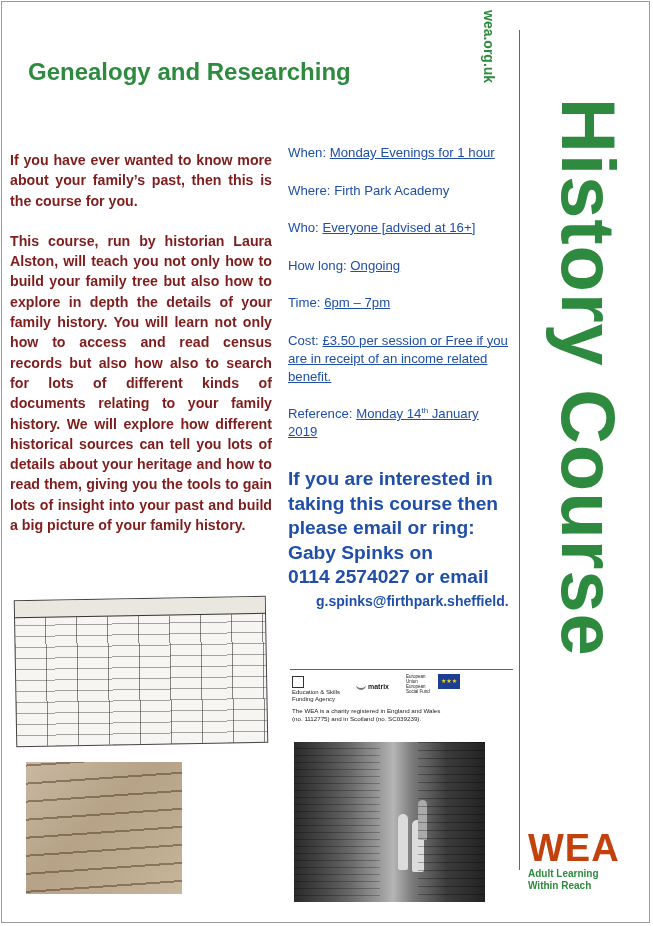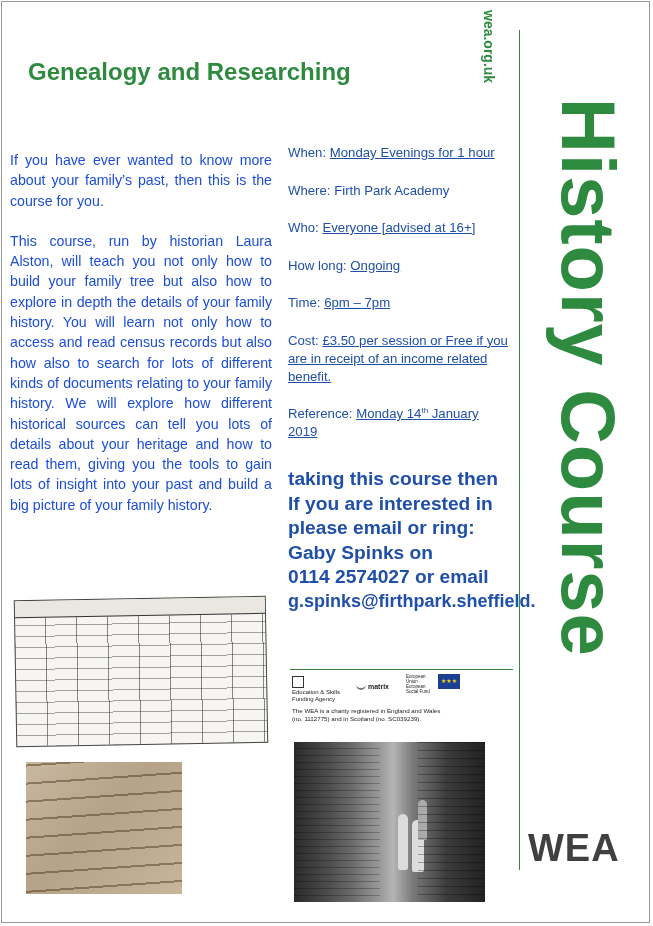--- a/index.html
+++ b/index.html
@@ -14,39 +14,39 @@
     border: 1px solid #9a9a9a; box-sizing: border-box; pointer-events: none;
   }
   .title {
     position: absolute; left: 28px; top: 52px; width: 440px;
     color: #2d8a3e; font-weight: bold; font-size: 24px; line-height: 40px;
     margin: 0;
   }
   .title span { display: block; }
   .intro {
     position: absolute; left: 10px; top: 150px; width: 262px;
-    font-weight: normal; font-size: 14.2px; line-height: 20.3px;
-    color: #1d4ed8; text-align: justify;
+    font-weight: bold; font-size: 14.2px; line-height: 20.3px;
+    color: #7f1d1d; text-align: justify;
   }
   .intro p { margin: 0 0 20px 0; }
   .details {
     position: absolute; left: 288px; top: 144px; width: 222px;
     font-size: 13.2px; line-height: 18px; color: #1f4fa8;
   }
   .details .row { margin: 0 0 19.5px 0; }
   .details .lbl { font-weight: normal; }
   .details .val { font-weight: normal; text-decoration: underline; }
   .details sup { font-size: 8px; line-height: 0; }
   .cta {
     position: absolute; left: 288px; top: 467px; width: 230px;
     color: #1f4fa8; font-weight: bold; font-size: 19.2px; line-height: 24.6px;
   }
   .cta span { display: block; white-space: nowrap; }
   .cta .email {
-    font-size: 18px; line-height: 22px;
+    font-size: 14px; line-height: 22px; margin-left: 28px;
   }
   .vline {
     position: absolute; left: 519px; top: 30px; width: 1px; height: 840px;
     background: #2d8a3e;
   }
   .hline {
     position: absolute; left: 290px; top: 669px; width: 223px; height: 1px;
     background: #3a7d44;
   }
   .weburl {
@@ -64,21 +64,21 @@
   }
   .vertical-title span {
     position: absolute; left: 94px; top: 0;
     transform-origin: left top; transform: rotate(90deg);
     white-space: nowrap; letter-spacing: 1px;
   }
   .wea-logo {
     position: absolute; left: 528px; top: 828px; width: 110px; height: 70px;
   }
   .wea-mark {
-    color: #404040; font-weight: bold; font-size: 38px; line-height: 40px;
+    color: #c2410c; font-weight: bold; font-size: 38px; line-height: 40px;
     letter-spacing: 1px; font-family: "Liberation Sans", sans-serif;
   }
   .wea-tag { color: #2d8a3e; font-weight: bold; font-size: 10px; line-height: 12px; }
   .wea-tag span { display: block; }
   .funders {
     position: absolute; left: 292px; top: 674px; width: 220px; height: 30px;
     display: flex; align-items: flex-start; gap: 6px;
   }
   .esfa { font-size: 6px; line-height: 7px; color: #222; width: 58px; padding-top: 2px; }
   .esfa .crest { width: 10px; height: 10px; border: 1px solid #333; margin-bottom: 1px; }
@@ -177,22 +177,22 @@
     <span class="lbl">Cost:</span>
     <span class="val">£3.50 per session or Free if you are in receipt of an income related benefit.</span>
   </div>
   <div class="row">
     <span class="lbl">Reference:</span>
     <span class="val"><span>Monday 14</span><sup>th</sup><span> January 2019</span></span>
   </div>
 </div>
 
 <div class="cta">
+  <span>If you are interested in</span>
   <span>taking this course then</span>
-  <span>If you are interested in</span>
   <span>please email or ring:</span>
   <span>Gaby Spinks on</span>
   <span>0114 2574027 or email</span>
   <span class="email">g.spinks@firthpark.sheffield.</span>
 </div>
 
 <div class="hline"></div>
 
 <div class="funders">
   <div class="esfa">
@@ -226,13 +226,17 @@
 <div class="photo handwritten"></div>
 
 <div class="photo street">
   <div class="kid" style="left:104px;top:72px;width:10px;height:56px;"></div>
   <div class="kid" style="left:118px;top:78px;width:12px;height:52px;"></div>
   <div class="kid" style="left:124px;top:58px;width:9px;height:40px;background:#aaa;"></div>
 </div>
 
 <div class="wea-logo">
   <div class="wea-mark">WEA</div>
+  <div class="wea-tag">
+    <span>Adult Learning</span>
+    <span>Within Reach</span>
+  </div>
 </div>
 
 </body></html>

